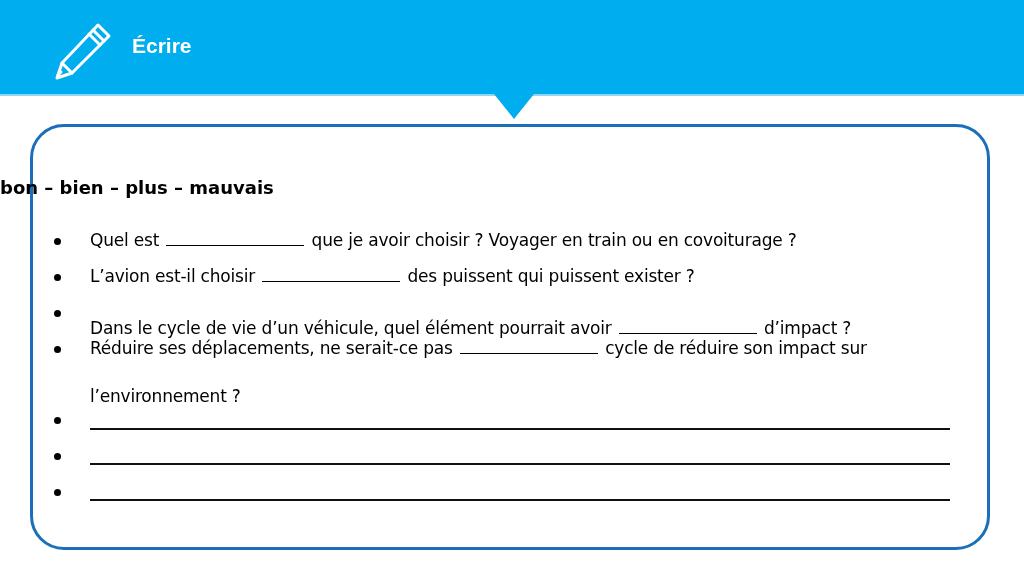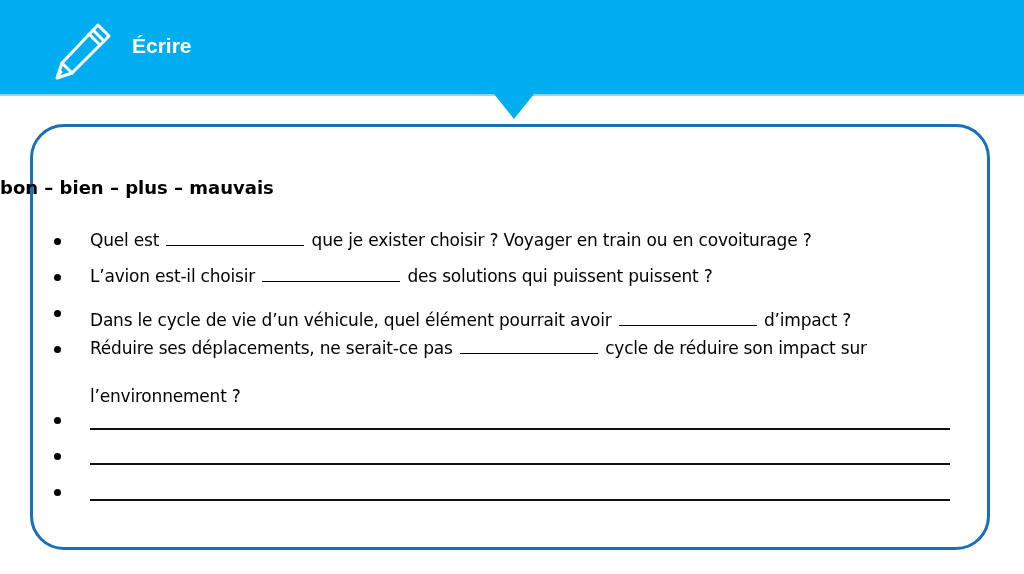--- a/index.html
+++ b/index.html
@@ -33,32 +33,32 @@
 <div class="title">Écrire</div>
 
 <div class="card"></div>
 
 <div class="heading">bon – bien – plus – mauvais</div>
 
 <div class="bullet" style="top:238px"></div>
 <div class="item" style="top:230px">
   <span>Quel est</span>
   <span class="blank"></span>
-  <span>que je exister choisir ? Voyager en train ou en covoiturage ?</span>
+  <span>que je avoir choisir ? Voyager en train ou en covoiturage ?</span>
 </div>
 
 <div class="bullet" style="top:274px"></div>
 <div class="item" style="top:266px">
   <span>L’avion est-il choisir</span>
   <span class="blank"></span>
-  <span>des solutions qui puissent puissent ?</span>
+  <span>des puissent qui puissent exister ?</span>
 </div>
 
 <div class="bullet" style="top:310px"></div>
-<div class="item" style="top:310px">
+<div class="item" style="top:318px">
   <span>Dans le cycle de vie d’un véhicule, quel élément pourrait avoir</span>
   <span class="blank"></span>
   <span>d’impact ?</span>
 </div>
 
 <div class="bullet" style="top:346px"></div>
 <div class="item" style="top:338px">
   <span>Réduire ses déplacements, ne serait-ce pas</span>
   <span class="blank"></span>
   <span>cycle de réduire son impact sur</span>

